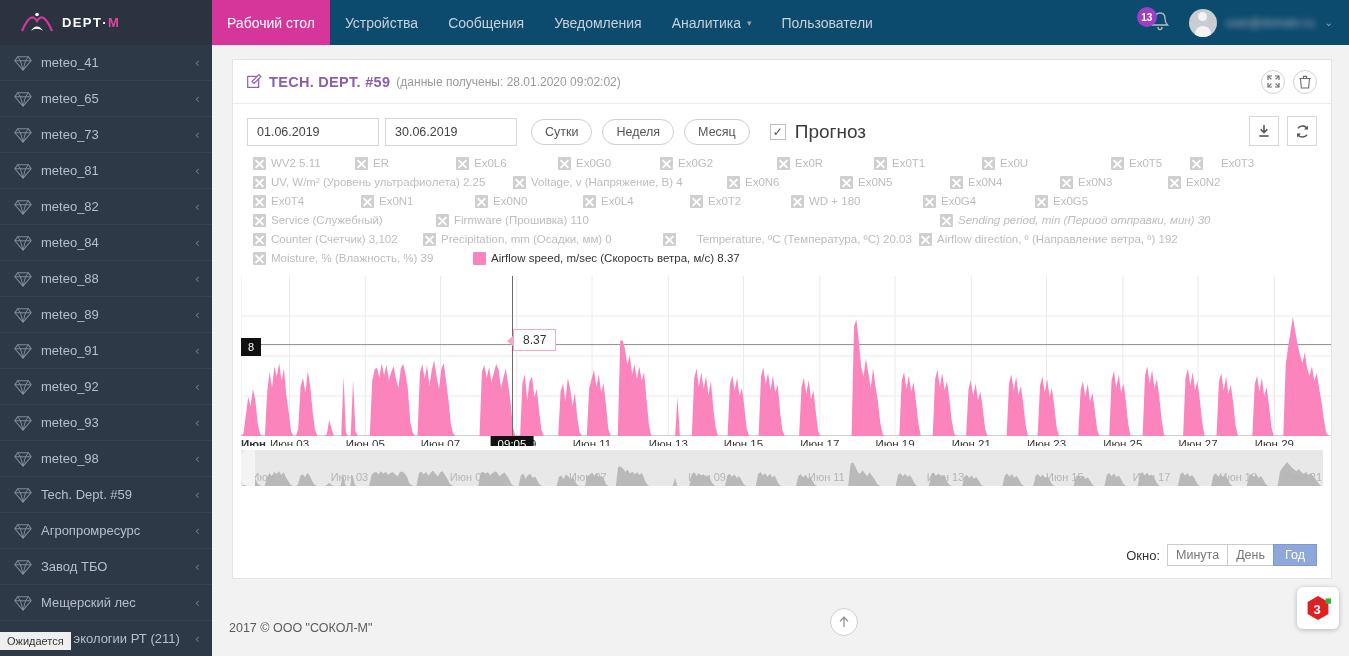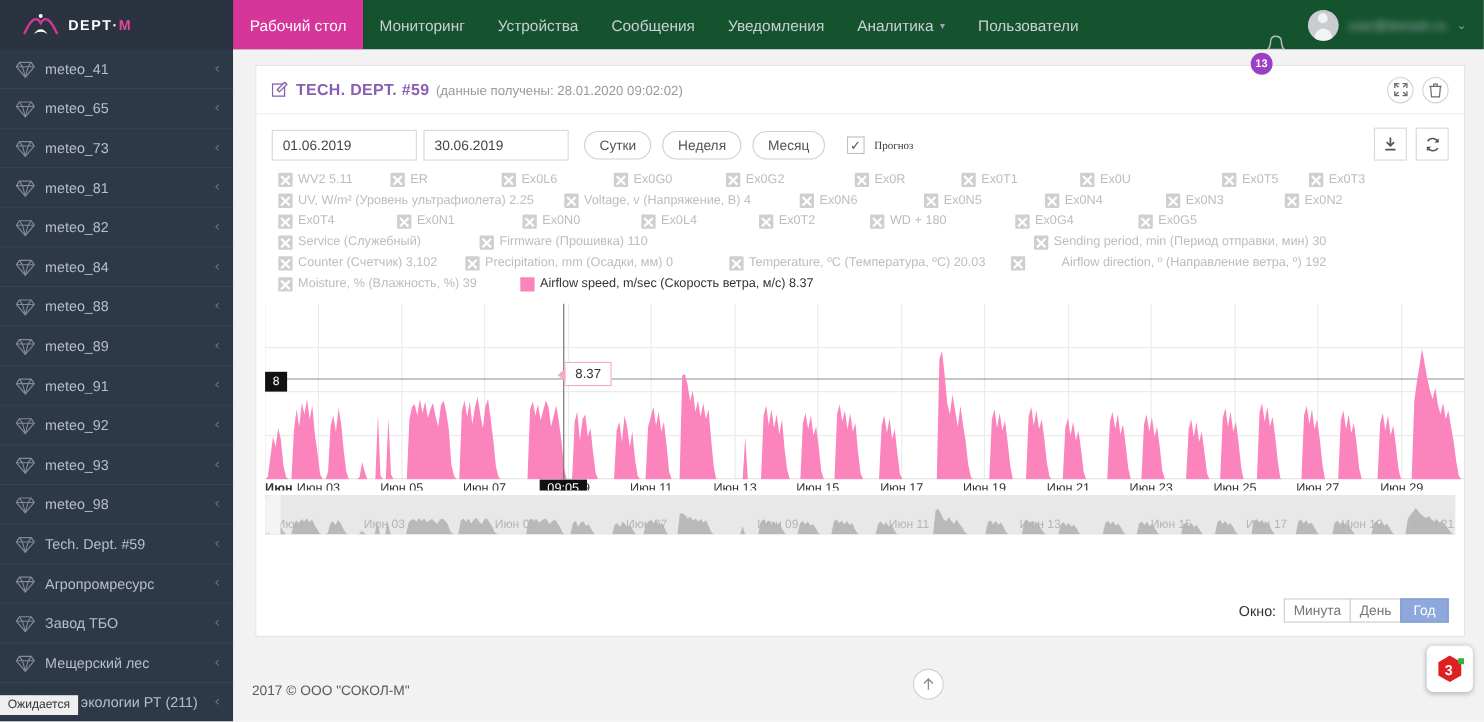--- a/index.html
+++ b/index.html
@@ -46,39 +46,39 @@
   .status-toast {
     position: absolute; left: 0; bottom: 6px;
     background: #efefef; color: #333; font-size: 11px;
     padding: 3px 7px; z-index: 40; white-space: nowrap;
   }
 
   
   .topnav {
     position: absolute; left: 212px; top: 0;
     width: 1137px; height: 45px;
-    background: #14532d; display: flex; align-items: stretch;
+    background: #0c4a6e; display: flex; align-items: stretch;
   }
   .nav-item {
     display: flex; align-items: center; padding: 0 15px;
     color: #c9d0d9; font-size: 14px; cursor: pointer;
     white-space: nowrap; position: relative;
   }
   .nav-item.active {
     background: #d6359a; color: #ffffff;
   }
   .nav-item.active::after {
     content: ""; position: absolute; left: 50%; bottom: -7px;
     margin-left: -7px; width: 0; height: 0;
     border-left: 7px solid transparent; border-right: 7px solid transparent;
     border-top: 7px solid #d6359a;
   }
   .nav-caret { margin-left: 6px; font-size: 9px; color: #9aa3ae; }
   .nav-spacer { flex: 1 1 auto; }
-  .bell-wrap { display: flex; align-items: center; position: relative; padding: 0 14px; cursor: pointer; margin-top: 41px; }
+  .bell-wrap { display: flex; align-items: center; position: relative; padding: 0 14px; cursor: pointer; }
   .bell-badge {
     position: absolute; top: 7px; left: 2px;
     background: #9b3fc4; color: #fff; font-size: 10px;
     min-width: 20px; height: 20px; border-radius: 10px;
     display: flex; align-items: center; justify-content: center;
     padding: 0 4px; font-weight: 600; z-index: 2;
   }
   .user-wrap { display: flex; align-items: center; padding: 0 16px 0 4px; cursor: pointer; }
   .avatar {
     width: 28px; height: 28px; border-radius: 50%;
@@ -141,21 +141,21 @@
     padding: 0 13px; margin-left: 10px; cursor: pointer;
     font-family: "Liberation Sans", sans-serif;
   }
   .pill:first-of-type { margin-left: 14px; }
   .chk-wrap { display: flex; align-items: center; margin-left: 20px; cursor: pointer; }
   .chk-box {
     width: 16px; height: 16px; border: 1px solid #c0c0c0; background: #fff;
     display: flex; align-items: center; justify-content: center;
     color: #555; font-size: 12px; line-height: 1;
   }
-  .chk-label { margin-left: 9px; font-size: 10px; color: #3b3b3b; font-family: Liberation Serif, serif; }
+  .chk-label { margin-left: 9px; font-size: 19px; color: #3b3b3b; }
   .tool-right { position: absolute; right: 14px; top: 12px; display: flex; }
   .sq-btn {
     width: 30px; height: 30px; border: 1px solid #d8d8d8; background: #fff;
     display: flex; align-items: center; justify-content: center;
     cursor: pointer; color: #555; margin-left: 8px;
   }
 
   
   .legend { padding: 8px 10px 4px 10px; }
   .legend-row {
@@ -431,23 +431,20 @@
           <span class="chev">‹</span>
         </li>
       </ul>
     <div class="status-toast">Ожидается</div>
   </aside>
 
   <nav class="topnav">
     <div id="nav-items" style="display:flex;">
         <div class="nav-item active">
           <span>Рабочий стол</span>
-        </div>
-        <div class="nav-item">
-          <span>Мониторинг</span>
         </div>
         <div class="nav-item">
           <span>Устройства</span>
         </div>
         <div class="nav-item">
           <span>Сообщения</span>
         </div>
         <div class="nav-item">
           <span>Уведомления</span>
         </div>
@@ -570,21 +567,21 @@
               <span class="lg-txt">Ex0T1</span>
             </span>
             <span class="legend-item" style="position: absolute; left: 739px;">
               <span class="lg-box"></span>
               <span class="lg-txt">Ex0U</span>
             </span>
             <span class="legend-item" style="position: absolute; left: 840px; padding-left: 28px;">
               <span class="lg-box"></span>
               <span class="lg-txt">Ex0T5</span>
             </span>
-            <span class="legend-item" style="position: absolute; left: 947px;">
+            <span class="legend-item" style="position: absolute; left: 947px; gap: 13px;">
               <span class="lg-box"></span>
               <span class="lg-txt">Ex0T3</span>
             </span>
           </div>
           <div class="legend-row" style="position: relative;">
             <span class="legend-item" style="position: absolute; left: 10px;">
               <span class="lg-box"></span>
               <span class="lg-txt">UV, W/m² (Уровень ультрафиолета)  2.25</span>
             </span>
             <span class="legend-item" style="position: absolute; left: 270px;">
@@ -648,39 +645,39 @@
           </div>
           <div class="legend-row" style="position: relative;">
             <span class="legend-item" style="position: absolute; left: 10px;">
               <span class="lg-box"></span>
               <span class="lg-txt">Service (Служебный)</span>
             </span>
             <span class="legend-item" style="position: absolute; left: 193px;">
               <span class="lg-box"></span>
               <span class="lg-txt">Firmware (Прошивка)  110</span>
             </span>
-            <span class="legend-item" style="position: absolute; left: 697px;">
+            <span class="legend-item" style="position: absolute; left: 697px; font-style: italic;">
               <span class="lg-box"></span>
               <span class="lg-txt">Sending period, min (Период отправки, мин)  30</span>
             </span>
           </div>
           <div class="legend-row" style="position: relative;">
             <span class="legend-item" style="position: absolute; left: 10px;">
               <span class="lg-box"></span>
               <span class="lg-txt">Counter (Счетчик)  3,102</span>
             </span>
             <span class="legend-item" style="position: absolute; left: 180px;">
               <span class="lg-box"></span>
               <span class="lg-txt">Precipitation, mm (Осадки, мм)  0</span>
             </span>
-            <span class="legend-item" style="position: absolute; left: 420px;">
+            <span class="legend-item" style="position: absolute; left: 420px; gap: 16px;">
               <span class="lg-box"></span>
               <span class="lg-txt">Temperature, ºC (Температура, ºC)  20.03</span>
             </span>
-            <span class="legend-item" style="position: absolute; left: 676px; gap: 28px;">
+            <span class="legend-item" style="position: absolute; left: 676px;">
               <span class="lg-box"></span>
               <span class="lg-txt">Airflow direction, º (Направление ветра, º)  192</span>
             </span>
           </div>
           <div class="legend-row" style="position: relative;">
             <span class="legend-item" style="position: absolute; left: 10px;">
               <span class="lg-box"></span>
               <span class="lg-txt">Moisture, % (Влажность, %)  39</span>
             </span>
             <span class="legend-item on" style="position: absolute; left: 230px;">

